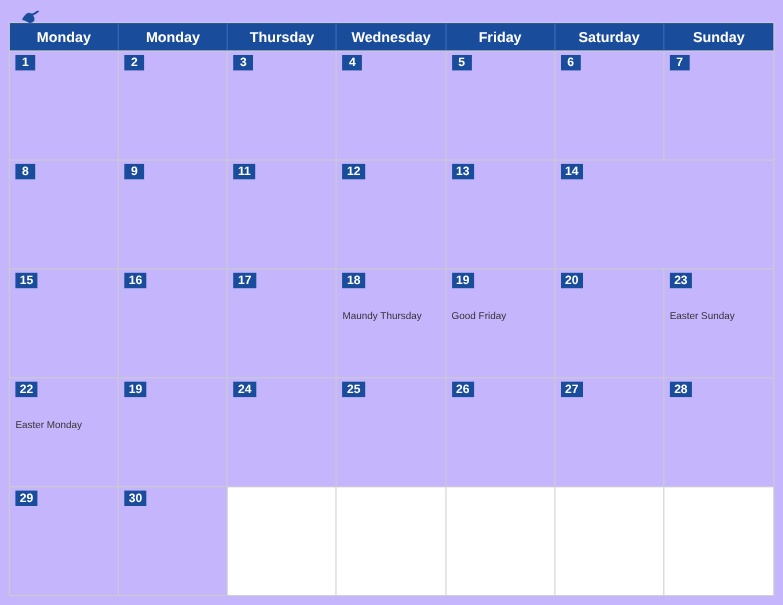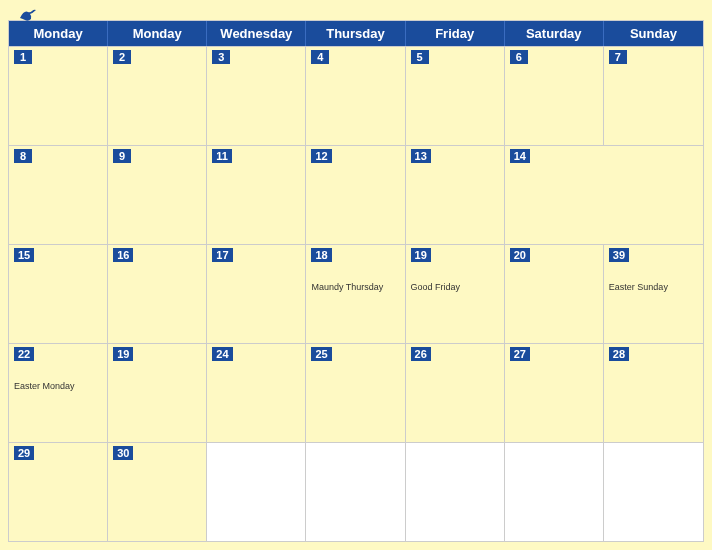--- a/index.html
+++ b/index.html
@@ -6,21 +6,21 @@
     body {
       font-family: Arial, sans-serif;
       background: #fff;
       width: 712px;
       height: 550px;
       overflow: hidden;
     }
     .page {
       width: 712px;
       height: 550px;
-      background: #fef9c3;
+      background: #c4b5fd;
       display: flex;
       flex-direction: column;
     }
     .header {
       display: flex;
       align-items: center;
       justify-content: center;
       padding: 10px 16px 6px;
       position: relative;
     }
@@ -151,22 +151,22 @@
       </span>
     </div>
     <h1 class="title"></h1>
     <div class="region"></div>
   </div>
 
   <div class="calendar">
     <div class="day-headers">
     <div class="day-header">Monday</div>
         <div class="day-header">Monday</div>
+        <div class="day-header">Thursday</div>
         <div class="day-header">Wednesday</div>
-        <div class="day-header">Thursday</div>
         <div class="day-header">Friday</div>
         <div class="day-header">Saturday</div>
         <div class="day-header">Sunday</div>
       </div>
     <div class="weeks">
     <div class="week">
           <div class="day-cell">
             <span class="day-number blue-bg">1</span>
           </div>
           <div class="day-cell">
@@ -223,21 +223,21 @@
             <div class="holiday-name">Maundy Thursday</div>
           </div>
           <div class="day-cell">
             <span class="day-number blue-bg">19</span>
             <div class="holiday-name">Good Friday</div>
           </div>
           <div class="day-cell">
             <span class="day-number blue-bg">20</span>
           </div>
           <div class="day-cell">
-            <span class="day-number blue-bg">39</span>
+            <span class="day-number blue-bg">23</span>
             <div class="holiday-name">Easter Sunday</div>
           </div>
         </div>
         <div class="week">
           <div class="day-cell">
             <span class="day-number blue-bg">22</span>
             <div class="holiday-name">Easter Monday</div>
           </div>
           <div class="day-cell">
             <span class="day-number blue-bg">19</span>

